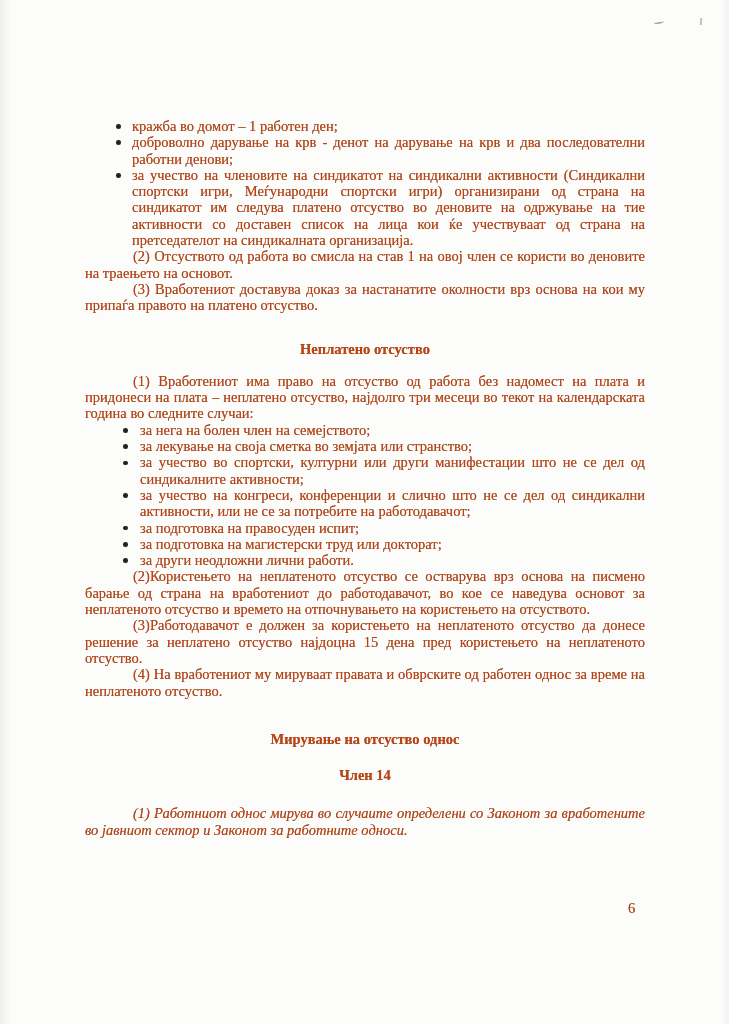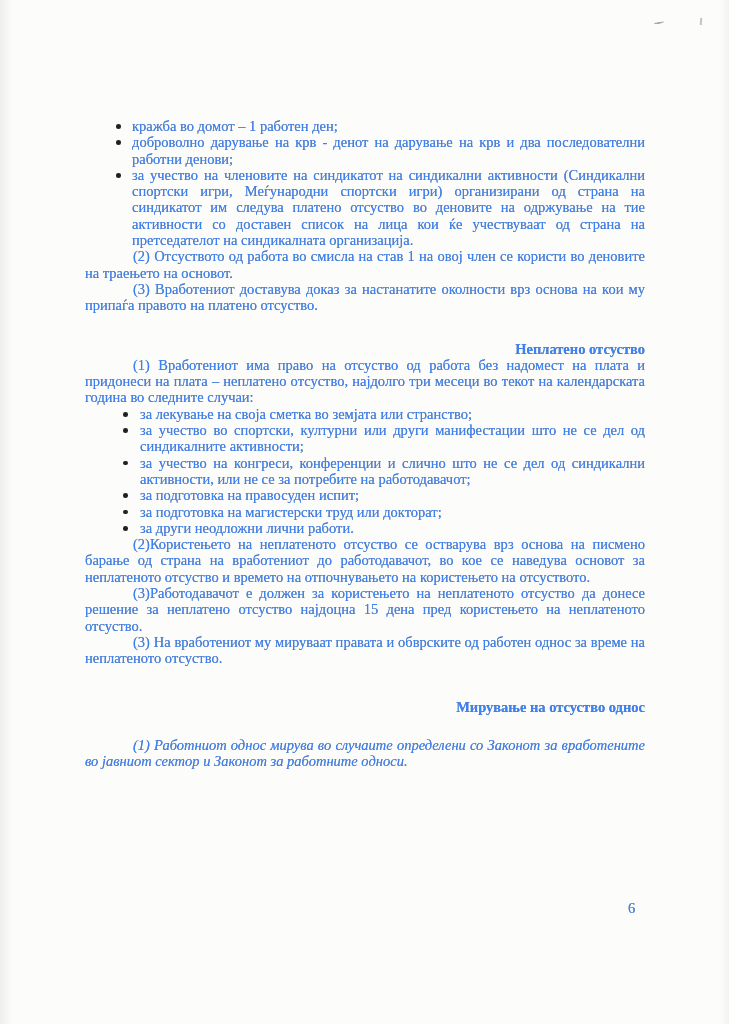--- a/index.html
+++ b/index.html
@@ -7,21 +7,21 @@
   body {
     background: #e8e8e6;
     font-family: "Liberation Serif", serif;
   }
   .page {
     position: relative;
     width: 729px;
     height: 1024px;
     background: #fcfcfb;
     overflow: hidden;
-    color: #3b82f6;
+    color: #c2410c;
     font-size: 14.5px;
     line-height: 16.3px;
     text-shadow: 0 0 0.35px rgba(40,40,40,0.55);
   }
   
   .edge-left {
     position: absolute; left: 0; top: 0; bottom: 0; width: 12px;
     background: linear-gradient(90deg, rgba(60,60,55,0.07), rgba(60,60,55,0));
     pointer-events: none;
   }
@@ -59,25 +59,25 @@
   ul.level-2 li { padding-left: 55px; }
   ul.level-2 li::before {
     content: "";
     position: absolute;
     left: 38px; top: 6.2px;
     width: 4.6px; height: 4.6px;
     border-radius: 50%;
     background: #212121;
   }
   .heading {
-    text-align: right;
+    text-align: center;
     font-weight: 700;
   }
   .h-unpaid    { margin-top: 27px; }
-  .p-after-h13 { }
+  .p-after-h13 { margin-top: 16px; }
   .h-dormancy  { margin-top: 32px; }
   .h-art14     { margin-top: 20px; }
   .p-after-h14 { margin-top: 22px; font-style: italic; }
   .page-number {
     position: absolute;
     left: 628px;
     top: 900px;
     font-size: 14.5px;
   }
   
@@ -116,32 +116,34 @@
     </ul>
 
     <p class="body-para">(2) Отсуството од работа во смисла на став 1 на овој член се користи во деновите на траењето на основот.</p>
     <p class="body-para">(3) Вработениот доставува доказ за настанатите околности врз основа на кои му припаѓа правото на платено отсуство.</p>
 
     <div class="heading h-unpaid">Неплатено отсуство</div>
 
     <p class="body-para p-after-h13">(1) Вработениот има право на отсуство од работа без надомест на плата и придонеси на плата – неплатено отсуство, најдолго три месеци во текот на календарската година во следните случаи:</p>
 
     <ul class="bullets level-2">
+      <li>за нега на болен член на семејството;</li>
       <li>за лекување на своја сметка во земјата или странство;</li>
       <li>за учество во спортски, културни или други манифестации што не се дел од синдикалните активности;</li>
       <li>за учество на конгреси, конференции и слично што не се дел од синдикални активности, или не се за потребите на работодавачот;</li>
       <li>за подготовка на правосуден испит;</li>
       <li>за подготовка на магистерски труд или докторат;</li>
       <li>за други неодложни лични работи.</li>
     </ul>
 
     <p class="body-para">(2)Користењето на неплатеното отсуство се остварува врз основа на писмено барање од страна на вработениот до работодавачот, во кое се наведува основот за неплатеното отсуство и времето на отпочнувањето на користењето на отсуството.</p>
     <p class="body-para">(3)Работодавачот е должен за користењето на неплатеното отсуство да донесе решение за неплатено отсуство најдоцна 15 дена пред користењето на неплатеното отсуство.</p>
-    <p class="body-para">(3) На вработениот му мируваат правата и обврските од работен однос за време на неплатеното отсуство.</p>
+    <p class="body-para">(4) На вработениот му мируваат правата и обврските од работен однос за време на неплатеното отсуство.</p>
 
     <div class="heading h-dormancy">Мирување на отсуство однос</div>
+    <div class="heading h-art14">Член 14</div>
 
     <p class="body-para p-after-h14">(1) Работниот однос мирува во случаите определени со Законот за вработените во јавниот сектор и Законот за работните односи.</p>
 
   </div>
 
   <div class="page-number">6</div>
 </div>
 
 </body></html>

